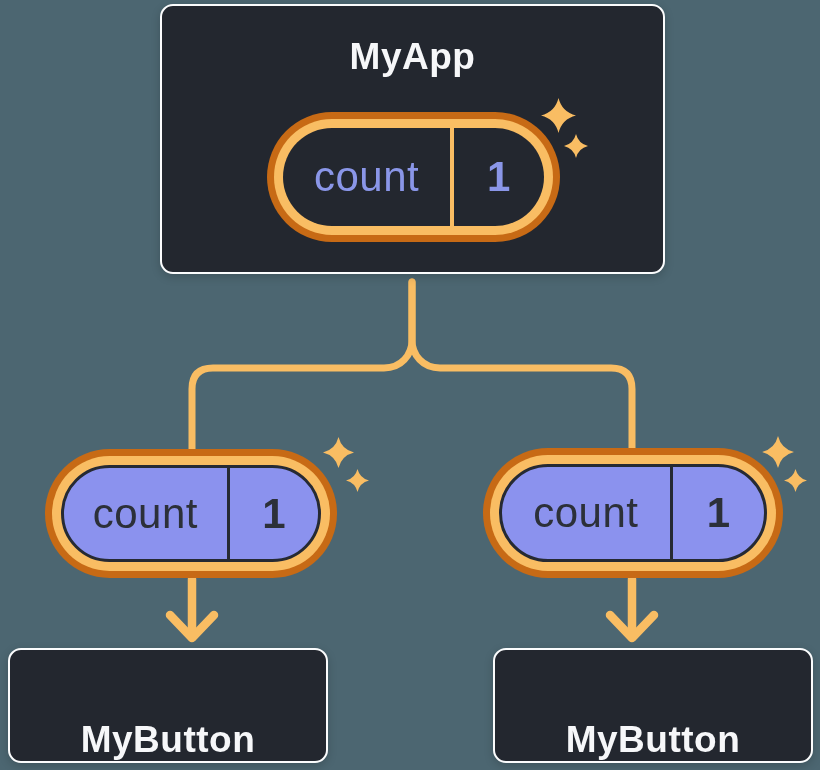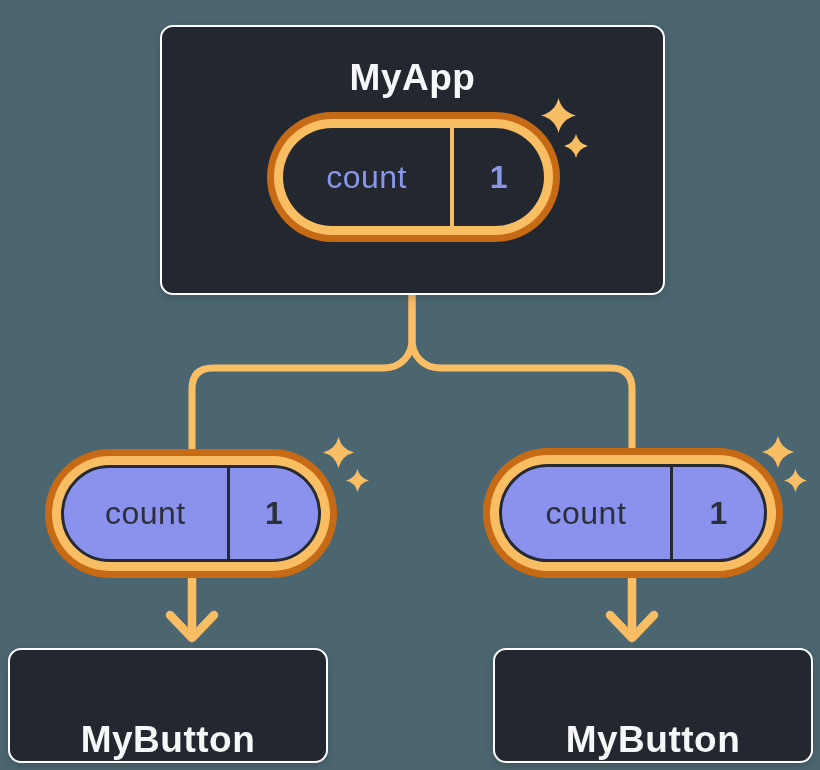--- a/index.html
+++ b/index.html
@@ -73,21 +73,21 @@
     display:flex;align-items:center;justify-content:center;
   }
   .cell-label{ flex:1.85; }
   .cell-value{ flex:1; }
   .pill-divider{ width:3.5px; }
   .state .pill-divider{ background:#f9bd63; }
   .prop  .pill-divider{ background:#262a33; }
   .state .pill-text{ color:#8a96e8; }
   .prop  .pill-text{ color:#2c3039; }
   .pill-text{
-    font-size:32px;
+    font-size:42px;
     letter-spacing:.5px;
   }
   .pill-text.value{ font-weight:700; }
   .sparkle{
     position:absolute;
     z-index:4;
   }
 </style>
 </head>
 <body>
@@ -104,21 +104,21 @@
     <g fill="none" stroke="#f9bd63" stroke-width="8.5" stroke-linecap="round" stroke-linejoin="round">
 
       <path d="M 192 579 V 635"></path>
       <path d="M 170 615 L 192 638 L 214 615"></path>
 
       <path d="M 632 579 V 635"></path>
       <path d="M 610 615 L 632 638 L 654 615"></path>
     </g>
   </svg>
 
-  <div class="node node-root" style="left:160px;top:25px;width:505px;height:270px;">
+  <div class="node node-root" style="left:160px;top:4px;width:505px;height:270px;">
     <div class="node-title">MyApp</div>
   </div>
 
   <div class="pill" style="left:267px;top:112px;width:293px;height:130px;">
     <div class="pill-mid">
       <div class="pill-body state">
         <div class="pill-cell cell-label">
           <span class="pill-text">count</span>
         </div>
         <div class="pill-divider"></div>

